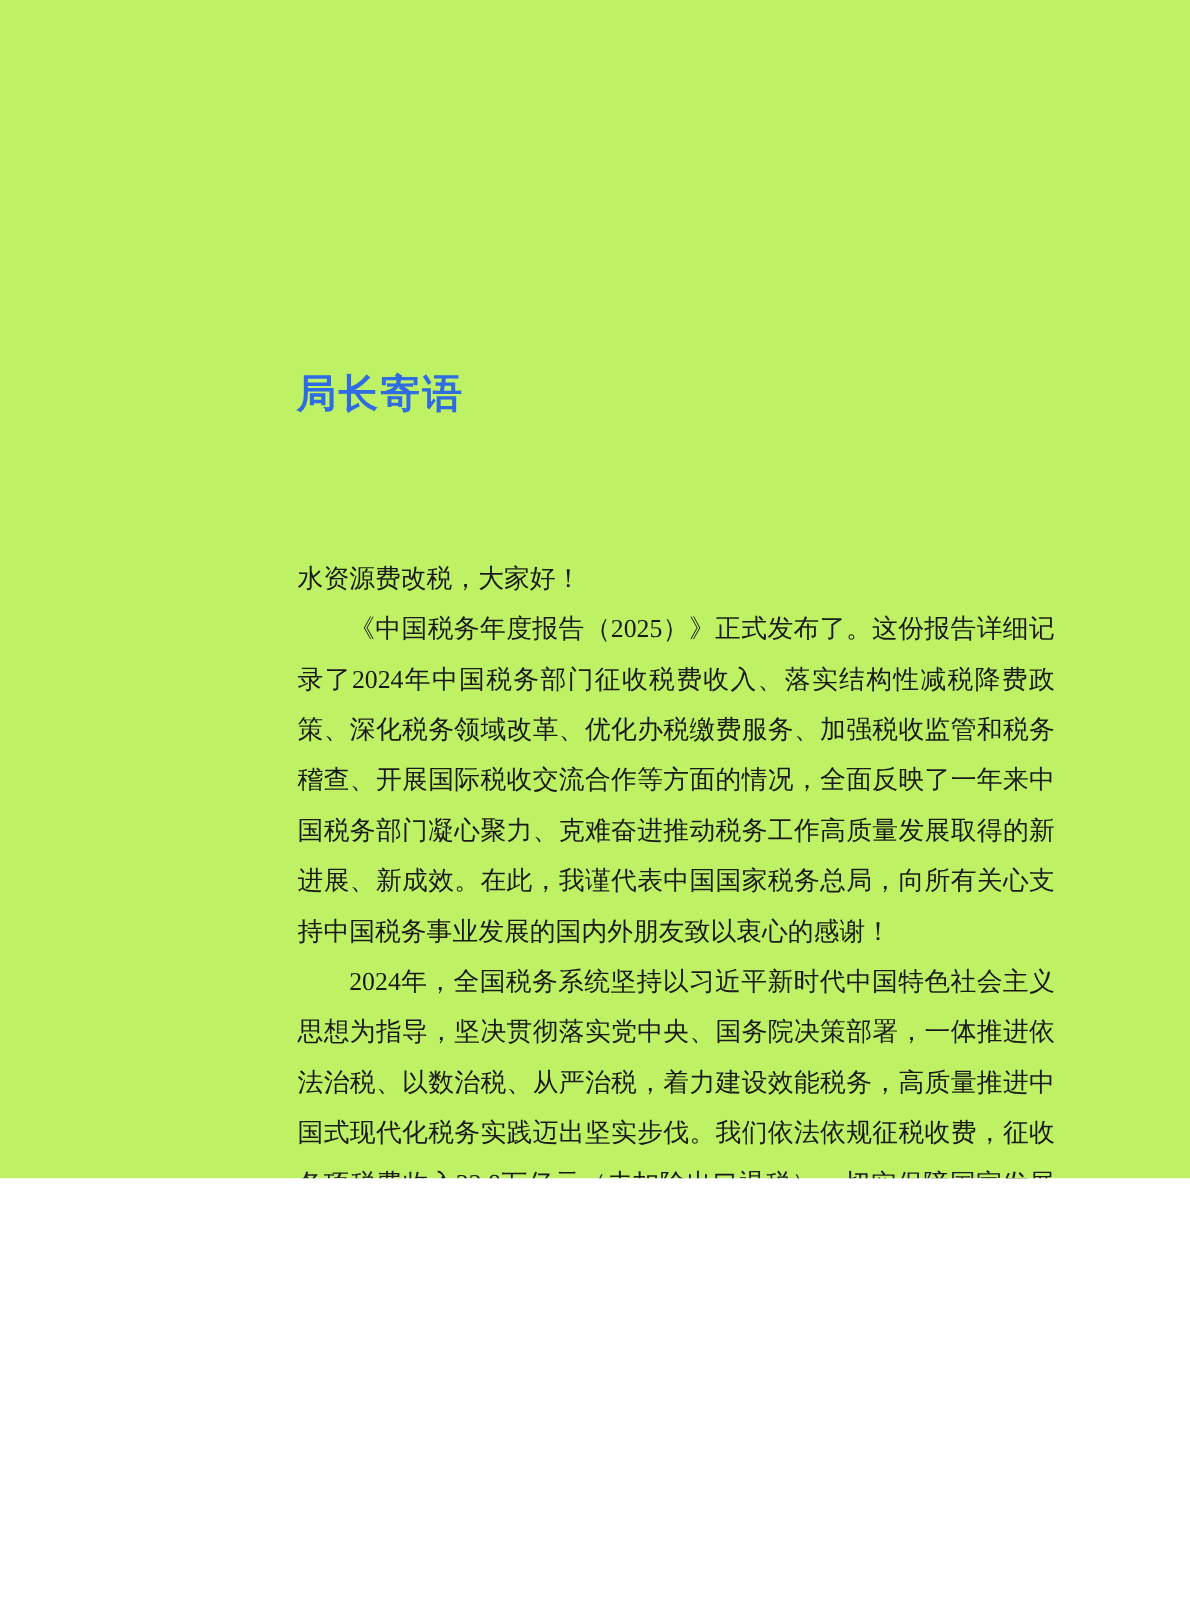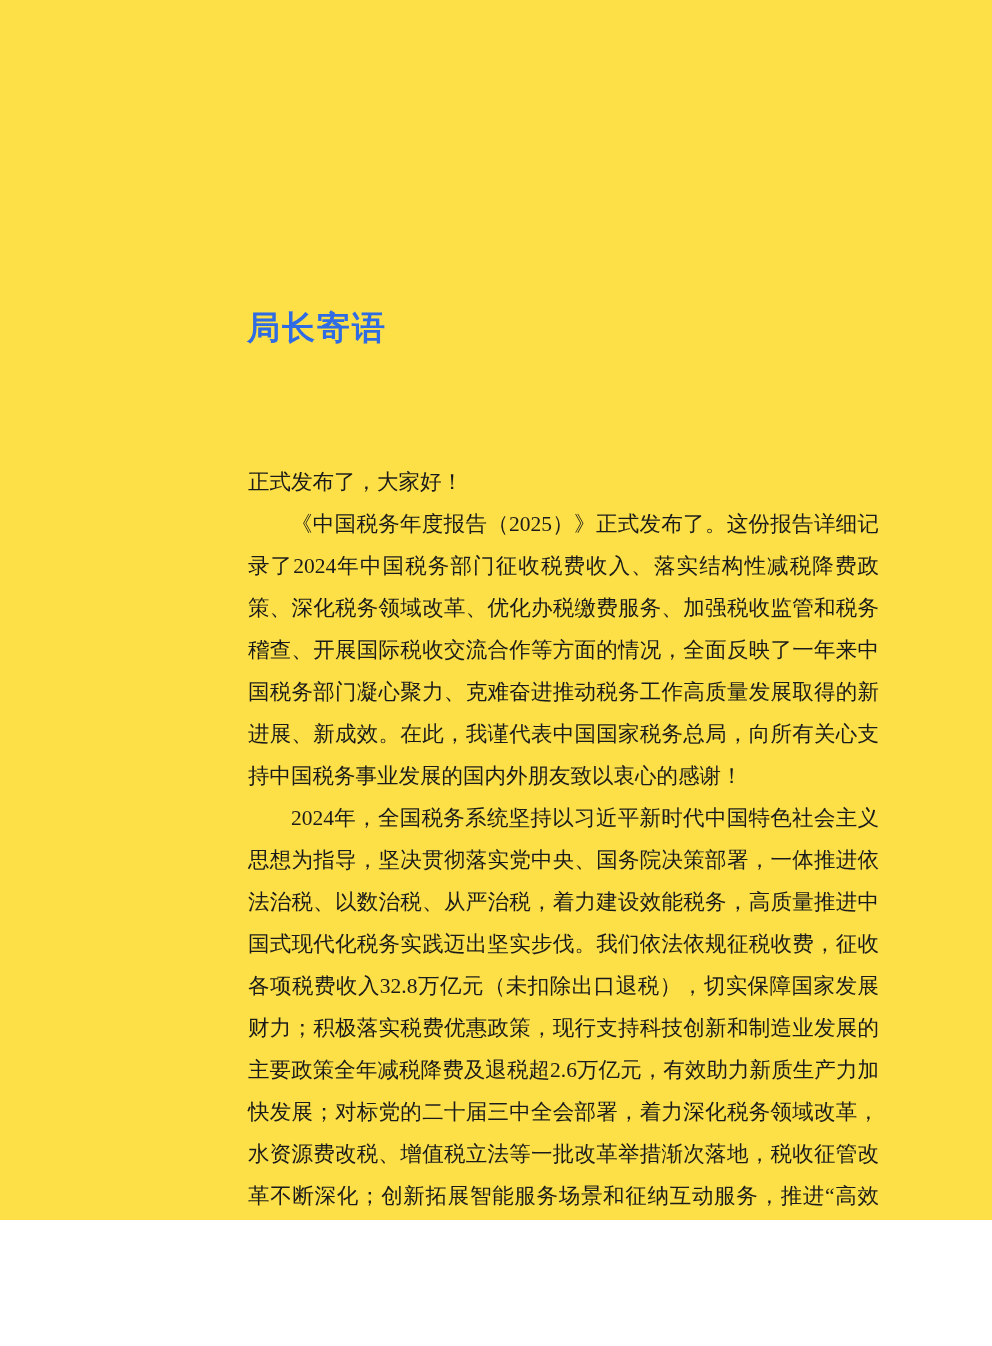--- a/index.html
+++ b/index.html
@@ -3,22 +3,22 @@
 <meta charset="utf-8">
 <style>
   html, body {
     margin: 0;
     padding: 0;
     background: #ffffff;
   }
   .page {
     position: relative;
     width: 992px;
-    height: 1220px;
-    background: #fde047;
+    height: 982px;
+    background: #bef264;
     overflow: hidden;
     font-family: "Liberation Serif", "DejaVu Serif", serif;
     text-decoration: underline;
   }
   .doc-title {
     position: absolute;
     left: 247px;
     top: 308px;
     margin: 0;
     font-family: "Liberation Sans", "DejaVu Sans", sans-serif;
@@ -56,20 +56,20 @@
   }
 </style>
 </head>
 <body>
 
 <div class="page">
 
   <h1 class="doc-title">局长寄语</h1>
 
   <div class="body-text">
-    <p>正式发布了，大家好！</p>
+    <p>水资源费改税，大家好！</p>
     <p class="indent">《中国税务年度报告（2025）》正式发布了。这份报告详细记录了2024年中国税务部门征收税费收入、落实结构性减税降费政策、深化税务领域改革、优化办税缴费服务、加强税收监管和税务稽查、开展国际税收交流合作等方面的情况，全面反映了一年来中国税务部门凝心聚力、克难奋进推动税务工作高质量发展取得的新进展、新成效。在此，我谨代表中国国家税务总局，向所有关心支持中国税务事业发展的国内外朋友致以衷心的感谢！</p>
     <p class="indent">2024年，全国税务系统坚持以习近平新时代中国特色社会主义思想为指导，坚决贯彻落实党中央、国务院决策部署，一体推进依法治税、以数治税、从严治税，着力建设效能税务，高质量推进中国式现代化税务实践迈出坚实步伐。我们依法依规征税收费，征收各项税费收入32.8万亿元（未扣除出口退税），切实保障国家发展财力；积极落实税费优惠政策，现行支持科技创新和制造业发展的主要政策全年减税降费及退税超2.6万亿元，有效助力新质生产力加快发展；对标党的二十届三中全会部署，着力深化税务领域改革，水资源费改税、增值税立法等一批改革举措渐次落地，税收征管改革不断深化；创新拓展智能服务场景和征纳互动服务，推进“高效办成一件事”，税费服务数字化步伐明显加</p>
   </div>
 
   <div class="page-number">1</div>
 
 </div>
 
 </body></html>

